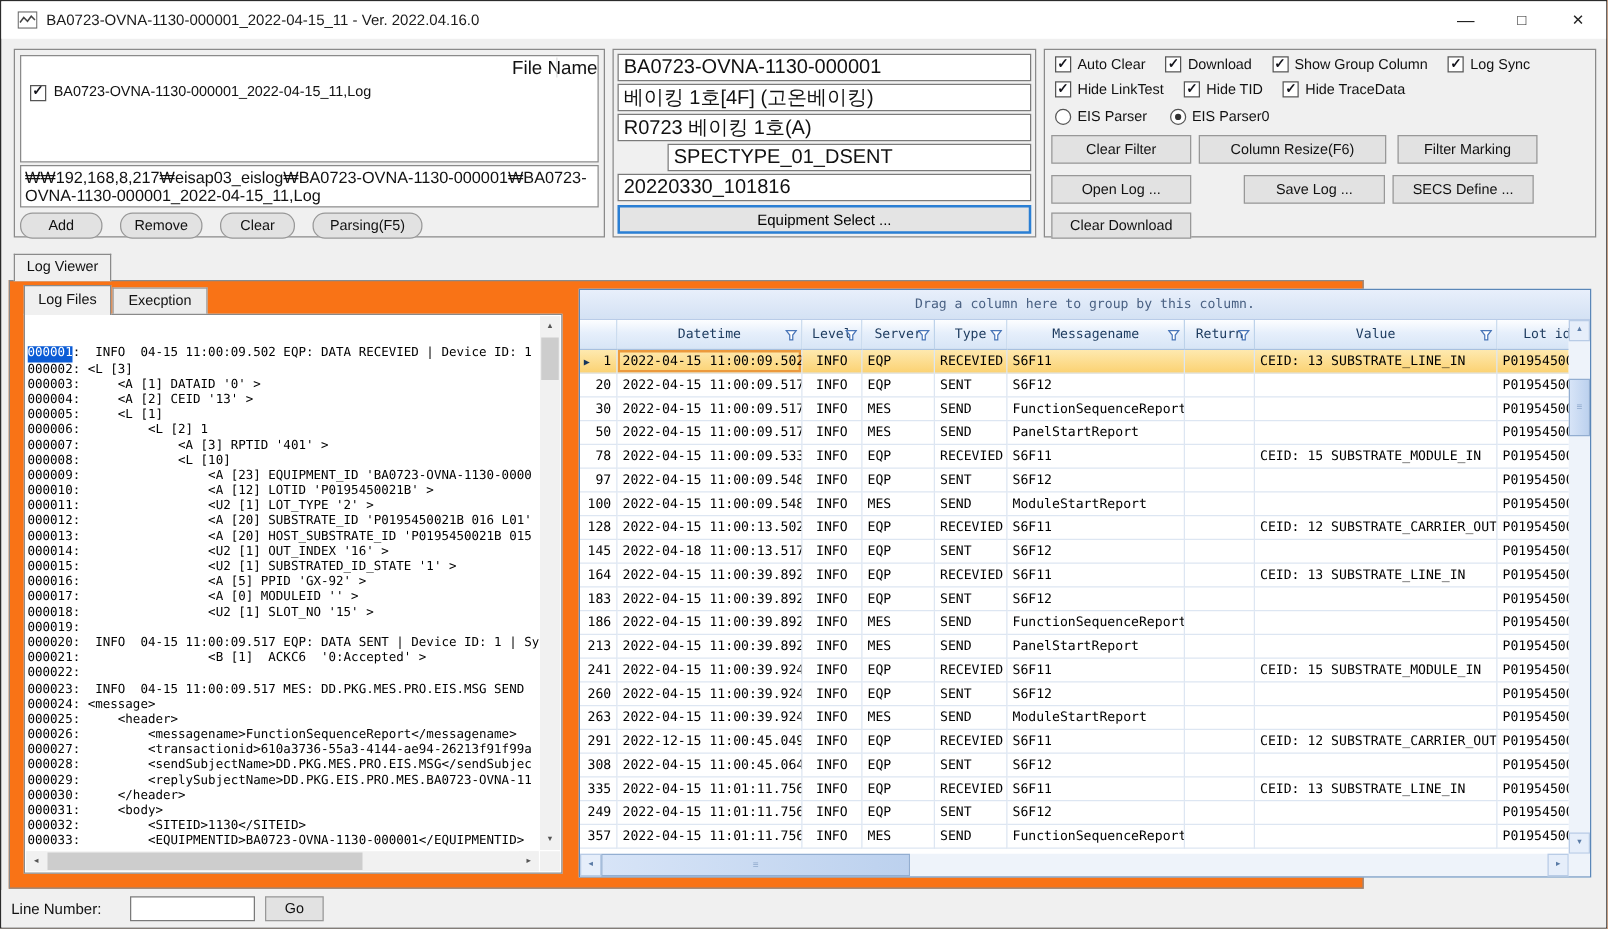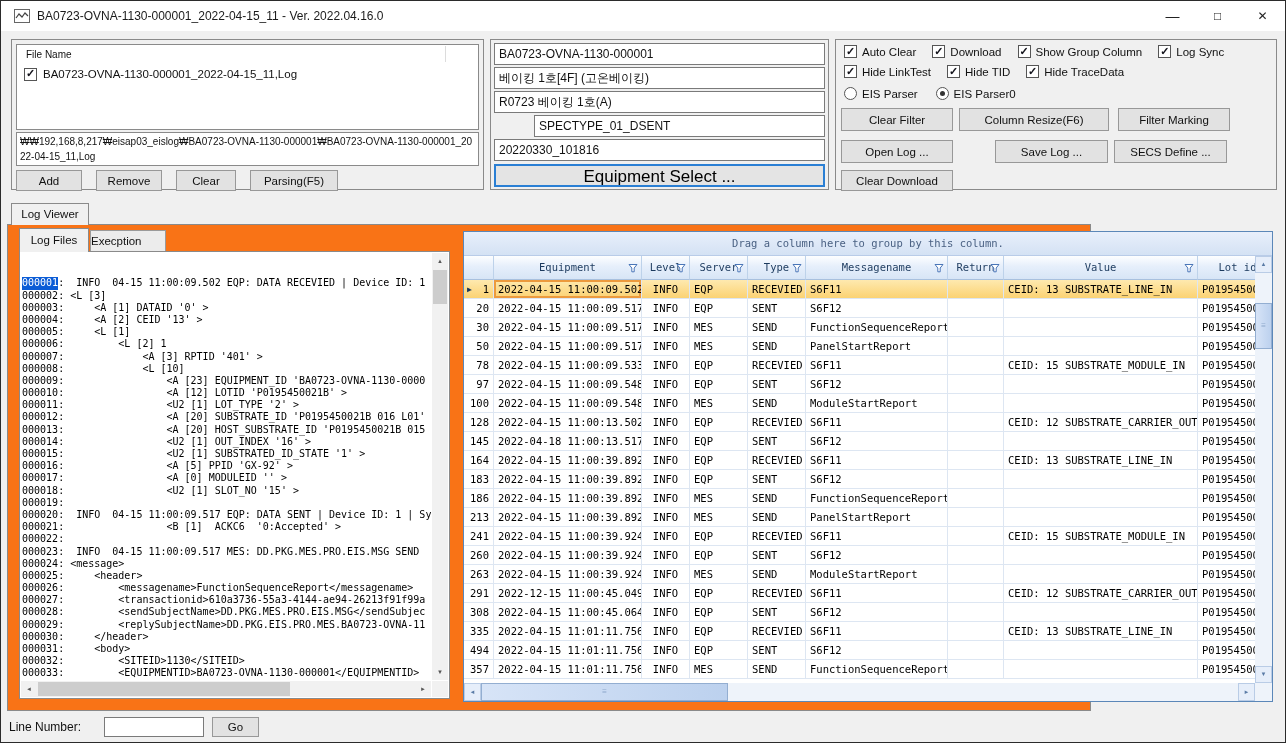--- a/index.html
+++ b/index.html
@@ -10,37 +10,37 @@
   .title-text{position:absolute;left:36px;top:0;line-height:30px;font-size:12px;color:#1a1a1a;white-space:nowrap;}
   .win-controls{position:absolute;right:0;top:0;height:30px;display:flex;}
   .win-btn{width:45px;height:30px;text-align:center;line-height:30px;font-size:12px;color:#222;}
   .win-btn.min{font-size:14px;}
   
   .btn{box-sizing:border-box;background:#e2e2e2;border:1px solid #989898;font-family:"Liberation Sans",sans-serif;font-size:11.5px;color:#111;text-align:center;padding:0;}
   .panel{position:absolute;box-sizing:border-box;border:1px solid #8a8a8a;background:#f0f0f0;}
   
   .panel-file{left:10px;top:38px;width:473px;height:151px;}
   .file-list{position:absolute;left:4px;top:4px;right:4px;height:84px;background:#fff;border:1px solid #8a8a8a;overflow:hidden;}
-  .file-list-header{position:relative;height:20px;line-height:20px;font-size:10px;padding-left:9px;color:#111;}
+  .file-list-header{position:relative;height:20px;line-height:20px;font-size:15px;padding-left:9px;color:#111;text-align:right;}
   .file-list-header::after{content:"";position:absolute;right:32px;top:1px;bottom:3px;width:1px;background:#dcdcdc;}
   .file-item{display:flex;align-items:center;gap:6px;height:18px;padding-left:7px;font-size:11.5px;color:#111;}
   .cbox{box-sizing:border-box;width:13px;height:13px;border:1px solid #555;background:#fff;display:flex;align-items:center;justify-content:center;flex:none;}
   .check{display:none;font-size:11px;font-weight:bold;color:#14141c;line-height:1;margin-top:-1px;}
   .checked .check{display:block;}
-  .path-box{position:absolute;left:4px;top:92px;right:4px;height:34px;box-sizing:border-box;background:#fff;border:1px solid #8a8a8a;font-size:10px;line-height:15px;padding:1px 3px;word-break:break-all;overflow:hidden;color:#111;}
+  .path-box{position:absolute;left:4px;top:92px;right:4px;height:34px;box-sizing:border-box;background:#fff;border:1px solid #8a8a8a;font-size:13px;line-height:15px;padding:1px 3px;word-break:break-all;overflow:hidden;color:#111;}
   .file-btns{position:absolute;left:4px;top:130px;height:21px;display:flex;gap:14px;}
-  .file-btns .btn{height:21px;}
+  .file-btns .btn{height:21px;border-radius:10px;}
   .file-btns .btn:nth-child(1){width:66px;}
   .file-btns .btn:nth-child(2){width:66px;}
   .file-btns .btn:nth-child(3){width:60px;}
   .file-btns .btn:nth-child(4){width:88px;}
   
   .panel-equip{left:489px;top:38px;width:339px;height:151px;}
-  .equip-field{position:absolute;left:3px;right:3px;height:22px;box-sizing:border-box;background:#fff;border:1px solid #7a7a7a;font-size:12px;line-height:20px;padding:0 4px;font-family:"Liberation Sans",sans-serif;color:#111;}
-  .equip-btn{position:absolute;left:3px;right:3px;top:124px;height:23px;box-sizing:border-box;border:2px solid #2a7fd4;background:#e4e4e4;font-size:17px;}
+  .equip-field{position:absolute;left:3px;right:3px;height:22px;box-sizing:border-box;background:#fff;border:1px solid #7a7a7a;font-size:16px;line-height:20px;padding:0 4px;font-family:"Liberation Sans",sans-serif;color:#111;}
+  .equip-btn{position:absolute;left:3px;right:3px;top:124px;height:23px;box-sizing:border-box;border:2px solid #2a7fd4;background:#e4e4e4;font-size:12px;}
   
   .panel-opts{left:834px;top:38px;width:442px;height:151px;}
   .opts-row{position:absolute;left:8px;display:flex;gap:16px;}
   .cb,.radio{display:flex;align-items:center;gap:5px;font-size:11.5px;color:#111;}
   .rcircle{box-sizing:border-box;width:13px;height:13px;border:1px solid #555;border-radius:50%;background:#fff;display:flex;align-items:center;justify-content:center;flex:none;}
   .rdot{display:none;width:5px;height:5px;border-radius:50%;background:#333;}
   .radio.checked .rdot{display:block;}
   .opts-btn-row{position:absolute;left:5px;display:flex;}
   .opts-btn-row .btn{height:23px;}
   .opts-btn-row1 .btn:nth-child(1){width:112px;margin-right:6px;}
@@ -48,21 +48,21 @@
   .opts-btn-row1 .btn:nth-child(3){width:112px;}
   .opts-btn-row2 .btn:nth-child(1){width:112px;margin-right:6px;}
   .opts-btn-row2 .btn:nth-child(2){width:113px;margin-right:6px;margin-left:36px;}
   .opts-btn-row2 .btn:nth-child(3){width:113px;}
   .opts-btn-row3 .btn:nth-child(1){width:112px;height:21px;}
   
   .tab-lv{position:absolute;left:10px;top:202px;width:78px;height:22px;box-sizing:border-box;border:1px solid #8a8a8a;border-bottom:none;background:#f0f0f0;font-size:11.5px;text-align:center;line-height:20px;z-index:3;color:#111;}
   .tab-page{position:absolute;left:6px;top:223px;width:1084px;height:487px;box-sizing:border-box;border:1px solid #8a8a8a;background:#f97316;z-index:2;}
   
   .tab-lf{position:absolute;left:11px;top:3px;width:70px;height:24px;box-sizing:border-box;border:1px solid #8a8a8a;border-bottom:none;background:#f0f0f0;font-size:11.5px;text-align:center;line-height:22px;z-index:3;color:#111;}
-  .tab-ex{position:absolute;left:82px;top:5px;width:76px;height:22px;box-sizing:border-box;border:1px solid #9a9a9a;border-bottom:none;background:#ececec;font-size:11.5px;text-align:left;line-height:20px;z-index:1;color:#111;}
+  .tab-ex{position:absolute;left:82px;top:5px;width:76px;height:22px;box-sizing:border-box;border:1px solid #9a9a9a;border-bottom:none;background:#ececec;font-size:11.5px;text-align:center;line-height:20px;z-index:1;color:#111;}
   
   .log-box{position:absolute;left:11px;top:26px;width:431px;height:448px;box-sizing:border-box;border:1px solid #8a8a8a;background:#fff;z-index:2;}
   .log-text{position:absolute;left:2px;top:1px;right:18px;bottom:18px;overflow:hidden;font-family:"DejaVu Sans Mono",monospace;font-size:10px;line-height:12.2px;white-space:pre;color:#000;}
   .log-line{height:12.2px;}
   .ln{display:inline-block;}
   .log-line.selected .ln{background:#0b5cd6;color:#fff;}
   .sb-v{position:absolute;top:1px;right:1px;width:16px;bottom:18px;background:#f1f1f1;}
   .sb-h{position:absolute;left:1px;bottom:1px;right:18px;height:16px;background:#f1f1f1;}
   .sb-btn{position:absolute;width:16px;height:16px;color:#555;font-size:6px;text-align:center;line-height:16px;background:#f1f1f1;}
   .sb-thumb{position:absolute;background:#cdcdcd;}
@@ -252,21 +252,21 @@
       <div class="corner"></div>
     </div>
 
     <div class="grid">
       <div class="group-band">Drag a column here to group by this column.</div>
 
       <div class="grid-header">
         <div class="ghc"></div>
 
           <div class="ghc">
-            <span>Equipment</span>
+            <span>Datetime</span>
             <svg class="funnel" width="10" height="10" viewBox="0 0 10 10">
               <path d="M1 1.5 H9 L6.2 5 V8.8 H3.8 V5 Z" fill="#fff" stroke="#4a76b8" stroke-width="1"></path>
             </svg>
           </div>
 
           <div class="ghc">
             <span>Level</span>
             <svg class="funnel" width="10" height="10" viewBox="0 0 10 10">
               <path d="M1 1.5 H9 L6.2 5 V8.8 H3.8 V5 Z" fill="#fff" stroke="#4a76b8" stroke-width="1"></path>
             </svg>
@@ -538,21 +538,21 @@
             <div class="c-lv">INFO</div>
             <div class="c-sv">EQP</div>
             <div class="c-tp">RECEVIED</div>
             <div class="c-mg">S6F11</div>
             <div class="c-rt"></div>
             <div class="c-vl">CEID: 13 SUBSTRATE_LINE_IN</div>
             <div class="c-lt">P0195450021B</div>
           </div>
 
           <div class="grow">
-            <div class="c-ind"><span>494</span></div>
+            <div class="c-ind"><span>249</span></div>
             <div class="c-dt">2022-04-15 11:01:11.756</div>
             <div class="c-lv">INFO</div>
             <div class="c-sv">EQP</div>
             <div class="c-tp">SENT</div>
             <div class="c-mg">S6F12</div>
             <div class="c-rt"></div>
             <div class="c-vl"></div>
             <div class="c-lt">P0195450021B</div>
           </div>
 

